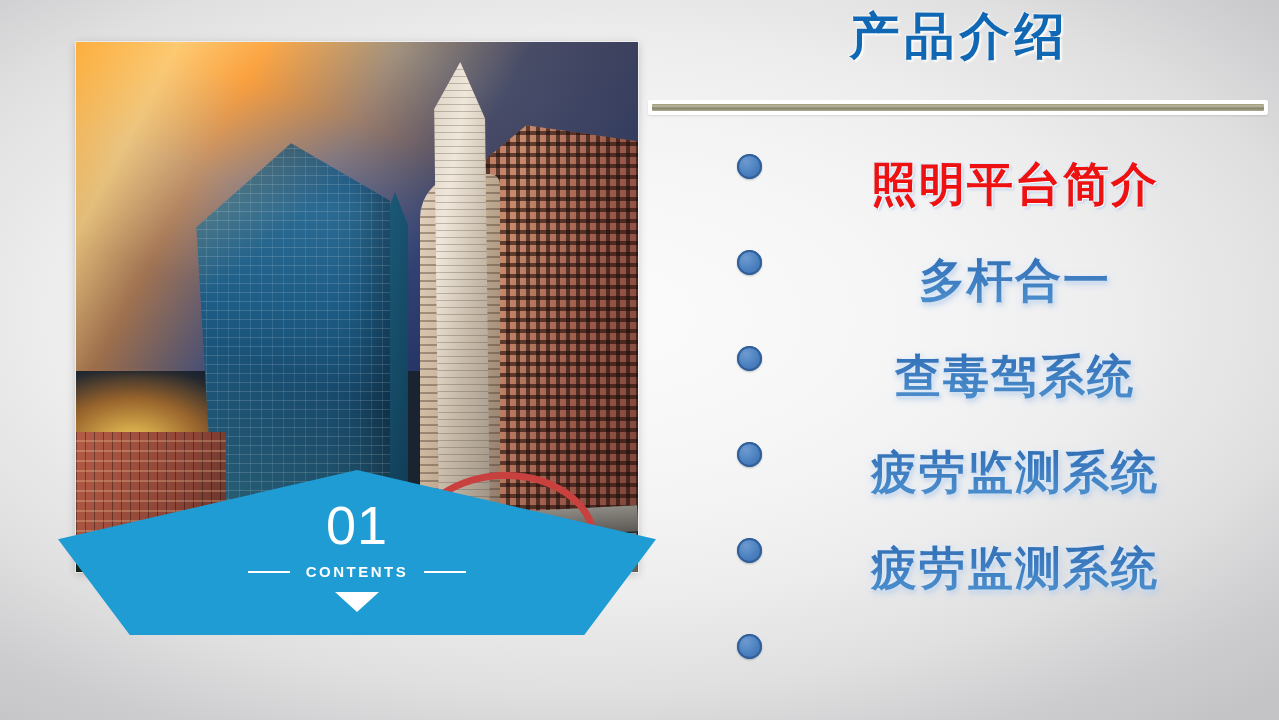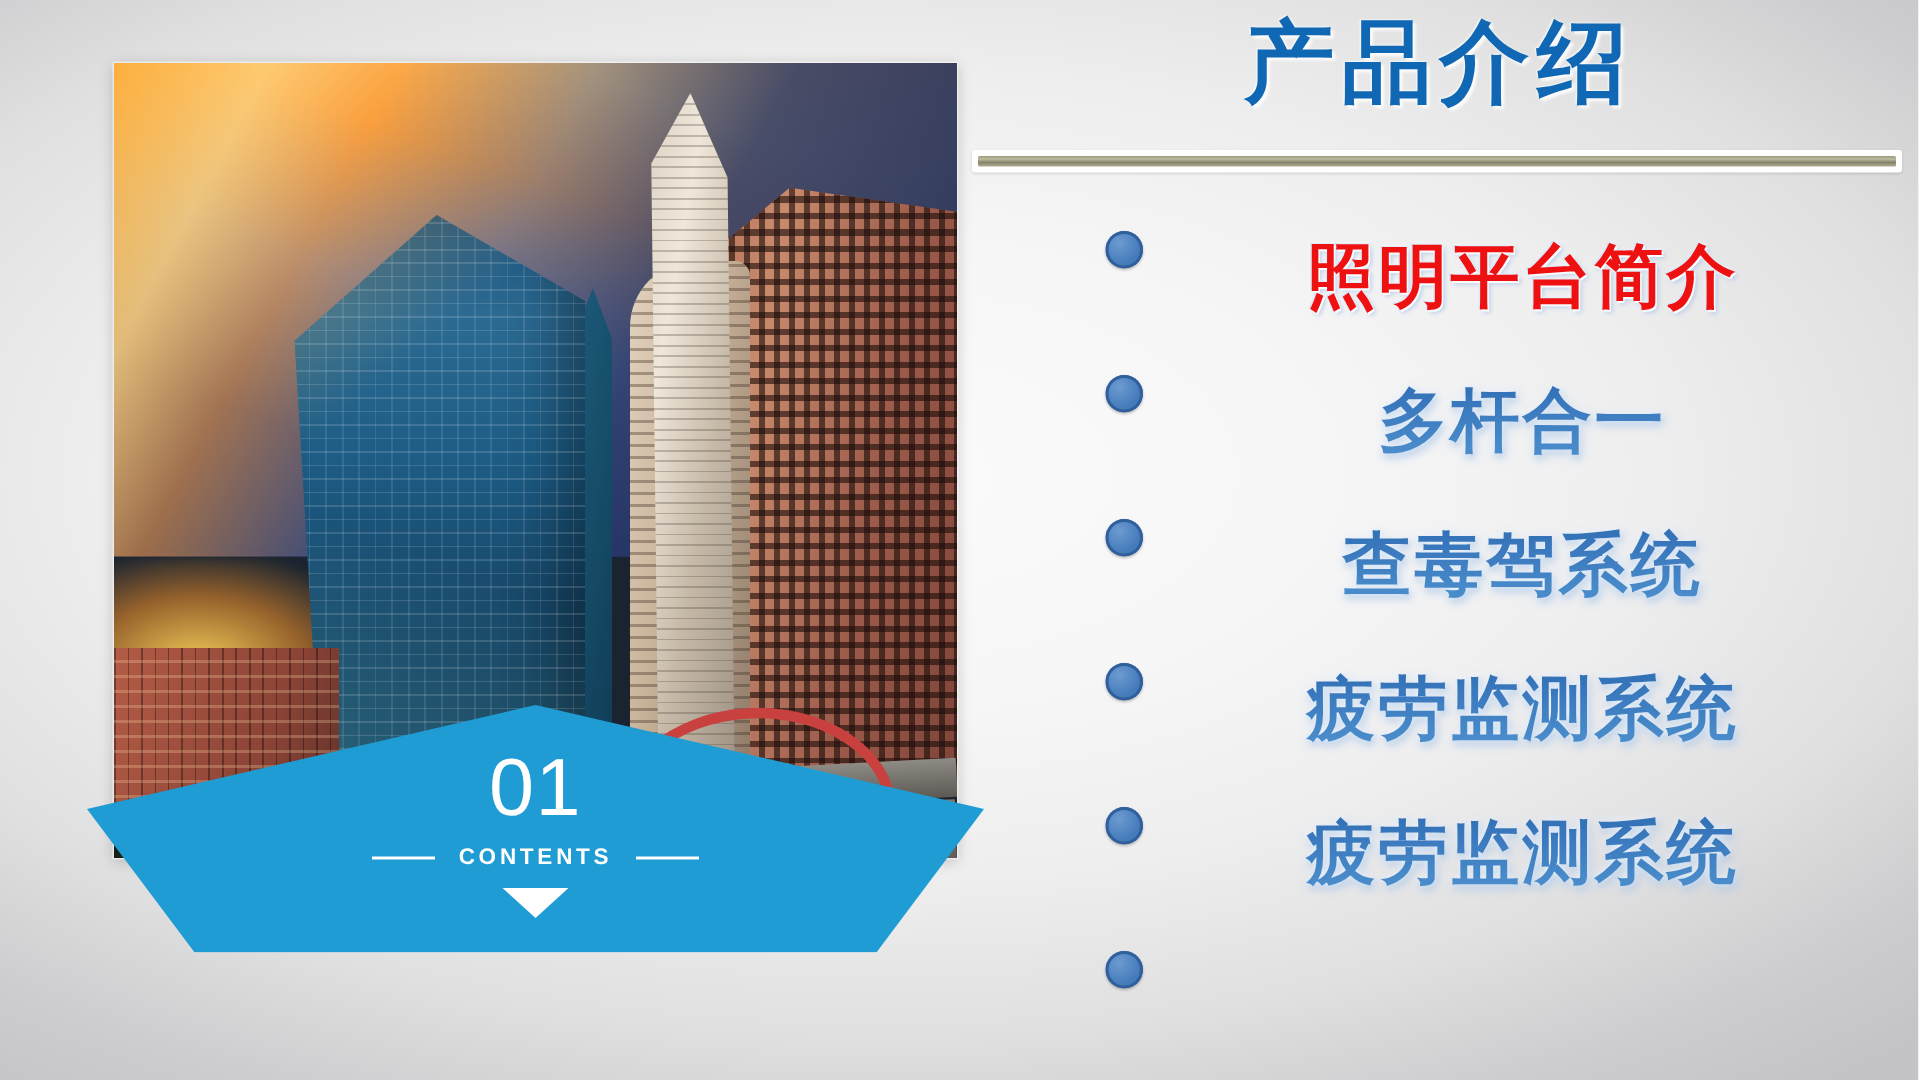--- a/index.html
+++ b/index.html
@@ -169,21 +169,21 @@
     border-right:22px solid transparent;
     border-top:20px solid #ffffff;
   }
 
   
   #title {
     position:absolute;
     left:640px; top:8px;
     width:639px;
     text-align:center;
-    font-size:60px;
+    font-size:50px;
     font-weight:bold;
     color:#1068b5;
     letter-spacing:5px;
     line-height:1.12;
     text-shadow:2px 2px 2px rgba(255,255,255,.85), -1px -1px 1px rgba(255,255,255,.6);
   }
   #title-rule {
     position:absolute;
     left:648px; top:100px;
     width:620px; height:15px;

